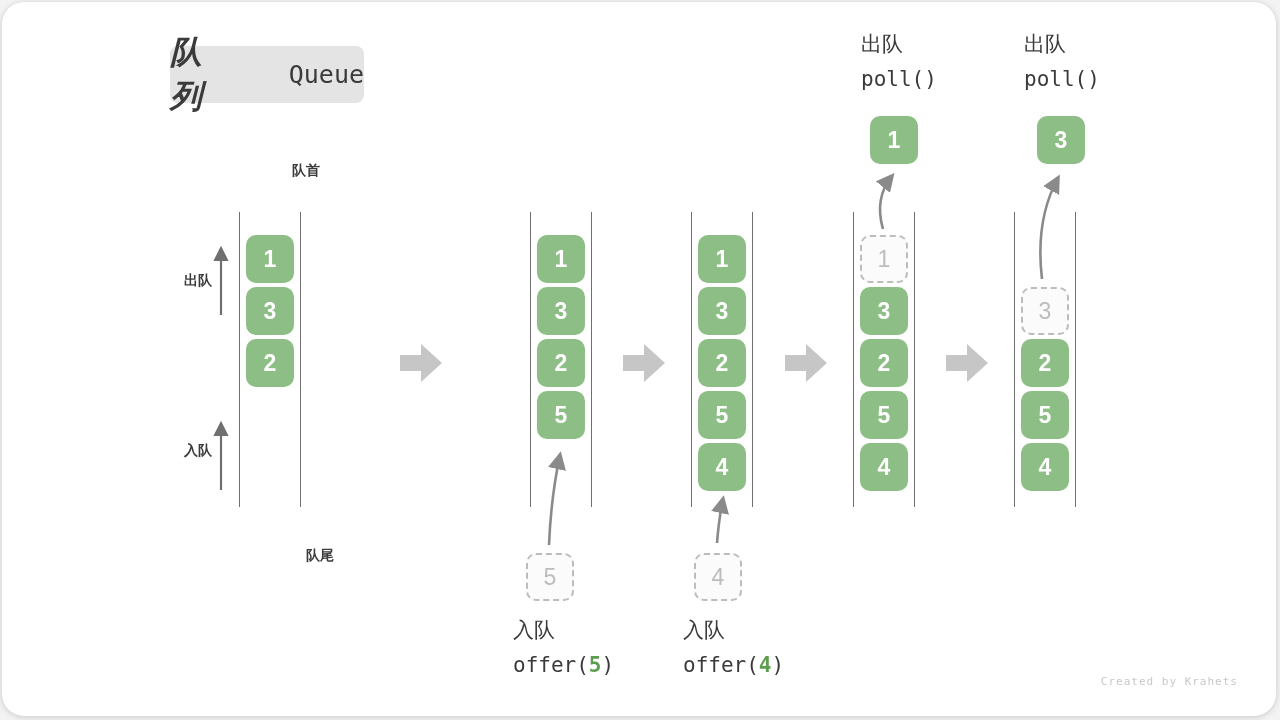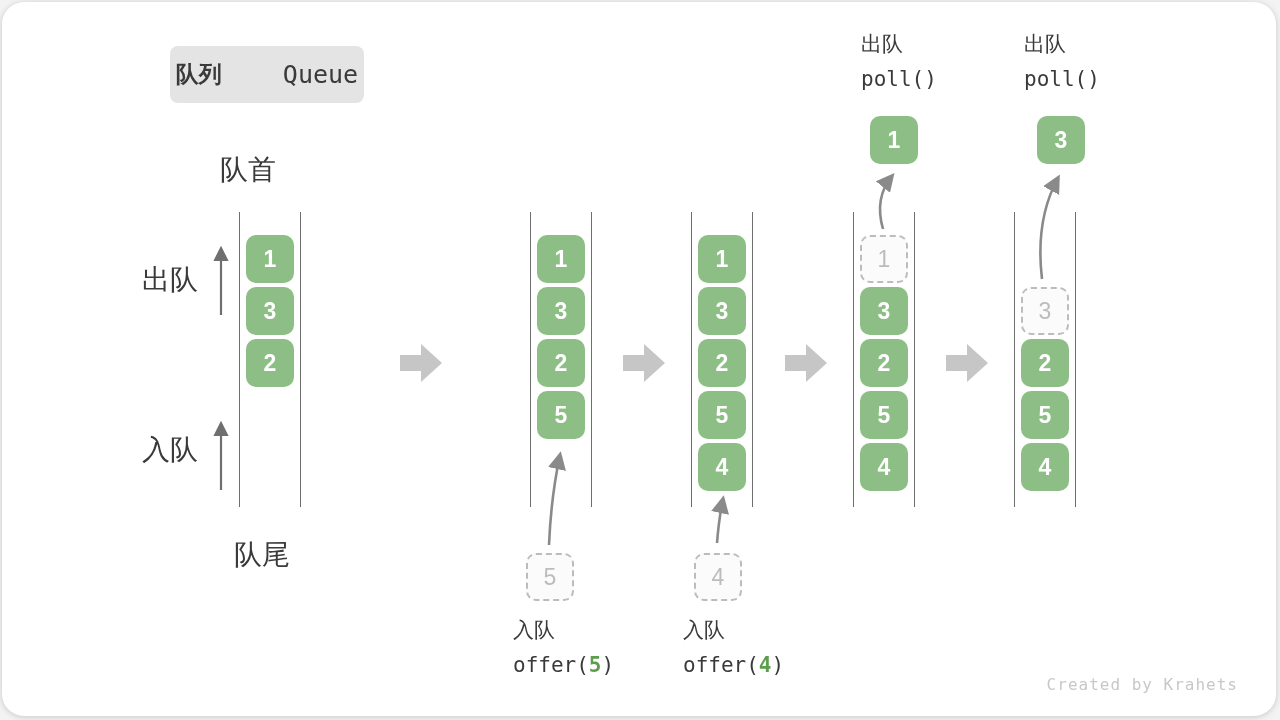--- a/index.html
+++ b/index.html
@@ -15,26 +15,26 @@
     box-shadow:0 1px 6px rgba(0,0,0,0.18);
     overflow:hidden;
   }
   .svg-layer{position:absolute;left:0;top:0;width:1280px;height:720px;pointer-events:none;}
 
   .title-box{
     position:absolute;left:168px;top:44px;width:194px;height:57px;
     background:#e4e4e4;border-radius:8px;
     display:flex;align-items:center;justify-content:center;gap:13px;
   }
-  .title-zh{font-size:23px;font-weight:700;color:var(--text_dark);}
+  .title-zh{font-size:32px;font-weight:700;color:var(--text_dark);font-style:italic;}
   .title-en{font-family:"DejaVu Sans Mono",monospace;font-size:25px;color:var(--text_dark);margin-left:48px;}
 
   .cjk-label{
-    position:absolute;font-size:28px;font-weight:400;color:var(--text_dark);
-    text-align:left;line-height:24px;
+    position:absolute;font-size:14px;font-weight:700;color:var(--text_dark);
+    text-align:right;line-height:24px;
   }
 
   .queue{
     position:absolute;top:210px;height:295px;width:60px;
     border-left:1.6px solid var(--wall_gray);
     border-right:1.6px solid var(--wall_gray);
   }
   .slot{
     position:absolute;left:50%;transform:translateX(-50%);
     width:48px;height:48px;border-radius:10px;box-sizing:border-box;
@@ -64,21 +64,21 @@
   .op-code{
     font-family:"DejaVu Sans Mono",monospace;font-size:21px;color:var(--text_dark);
     margin-top:11px;white-space:nowrap;
   }
   .arg{color:var(--accent_green);font-weight:700;}
 
   .block-arrow{fill:var(--arrow_gray);}
 
   .credit{
     position:absolute;right:38px;top:673px;
-    font-family:"DejaVu Sans Mono",monospace;font-size:16px;
+    font-family:"DejaVu Sans Mono",monospace;font-size:11px;
     color:var(--credit_gray);letter-spacing:1px;
   }
 </style>
 </head>
 <body>
 
 <div class="card">
 
   <div class="title-box">
     <span class="title-zh">队列</span>

